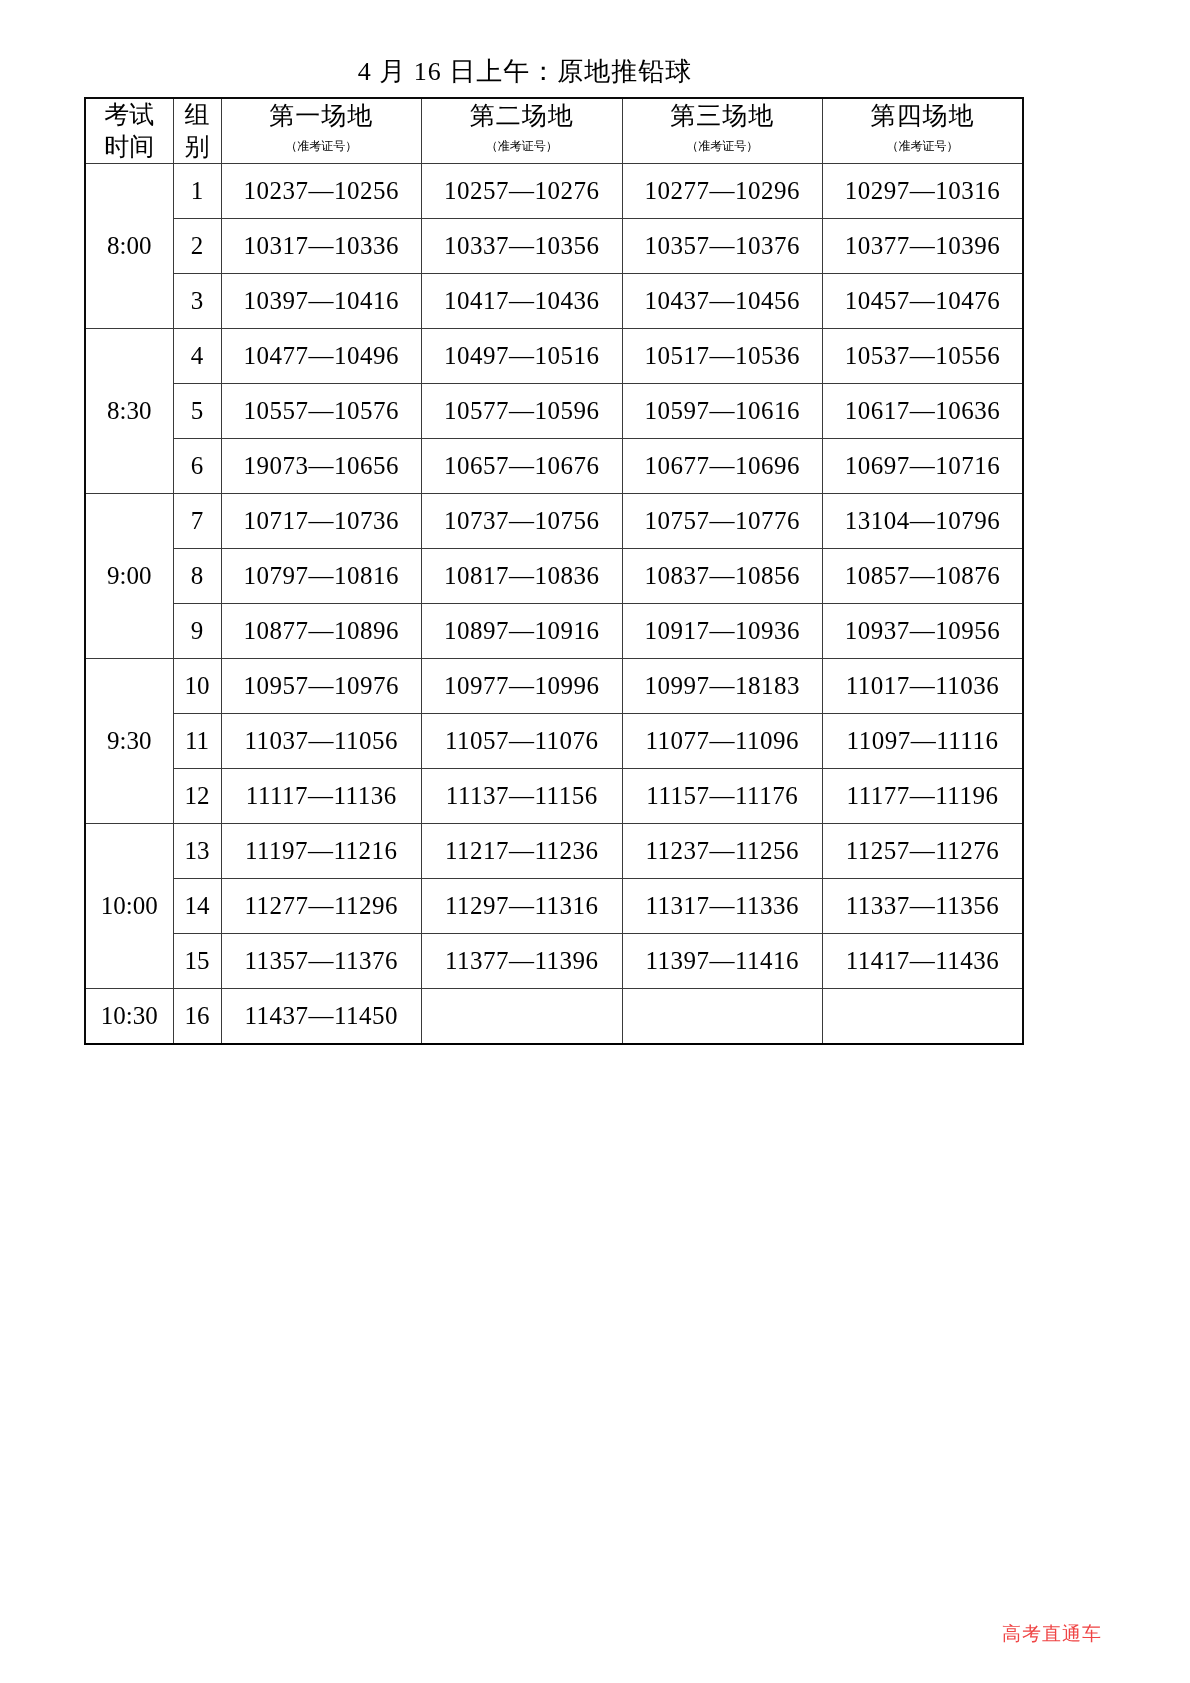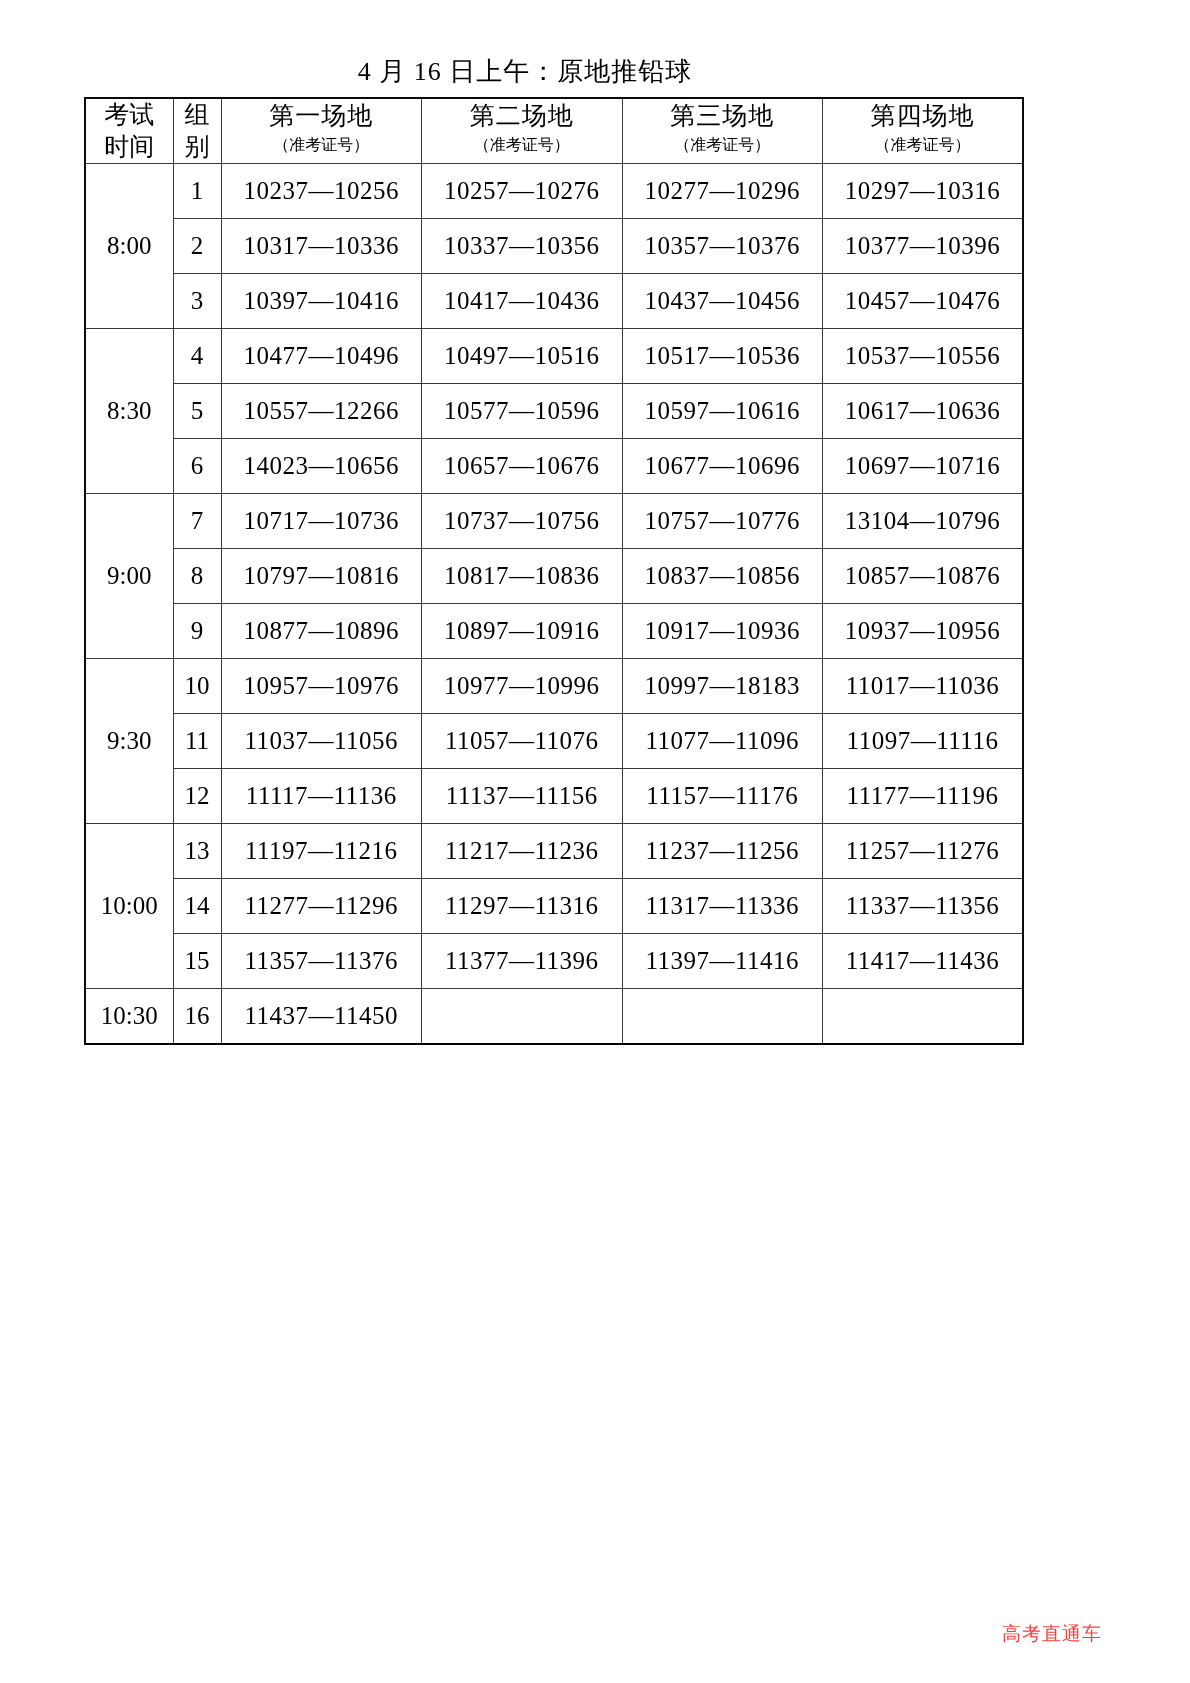--- a/index.html
+++ b/index.html
@@ -71,21 +71,21 @@
   col.c-venue { width: 200.5px; }
 
   .hdr td {
     height: 84px;
     font-size: 24px;
     line-height: 32px;
     border-top: 2px solid #0a0a0a;
     border-bottom: 1px solid #3a3a3a;
   }
   .hdr .hdr-line1 { display: block; font-size: 25px; letter-spacing: 1px; }
-  .hdr .hdr-line2 { display: block; font-size: 16px; letter-spacing: 0px; font-family: Liberation Mono, monospace; }
+  .hdr .hdr-line2 { display: block; font-size: 12px; letter-spacing: 0px; }
   .hdr .stack-1 { display: block; font-size: 25px; line-height: 32px; }
   .hdr .stack-2 { display: block; font-size: 25px; line-height: 32px; }
 
   
   tr.block-start td { border-top: 1.6px solid #1a1a1a; }
   tr.last-row td { border-bottom: 2px solid #000000; }
 
   .num-cell { font-size: 25px; letter-spacing: 0.5px; white-space: nowrap; }
   .time-cell { font-size: 25px; }
   .group-cell { font-size: 25px; }
@@ -172,28 +172,28 @@
           <tr class="block-start">
             <td rowspan="3" class="time-cell outer-left">8:30</td>
             <td class="group-cell">4</td>
             <td class="num-cell">10477—10496</td>
             <td class="num-cell">10497—10516</td>
             <td class="num-cell">10517—10536</td>
             <td class="num-cell outer-right">10537—10556</td>
           </tr>
           <tr>
             <td class="group-cell">5</td>
-            <td class="num-cell">10557—12266</td>
+            <td class="num-cell">10557—10576</td>
             <td class="num-cell">10577—10596</td>
             <td class="num-cell">10597—10616</td>
             <td class="num-cell outer-right">10617—10636</td>
           </tr>
           <tr>
             <td class="group-cell">6</td>
-            <td class="num-cell">14023—10656</td>
+            <td class="num-cell">19073—10656</td>
             <td class="num-cell">10657—10676</td>
             <td class="num-cell">10677—10696</td>
             <td class="num-cell outer-right">10697—10716</td>
           </tr>
           <tr class="block-start">
             <td rowspan="3" class="time-cell outer-left">9:00</td>
             <td class="group-cell">7</td>
             <td class="num-cell">10717—10736</td>
             <td class="num-cell">10737—10756</td>
             <td class="num-cell">10757—10776</td>

